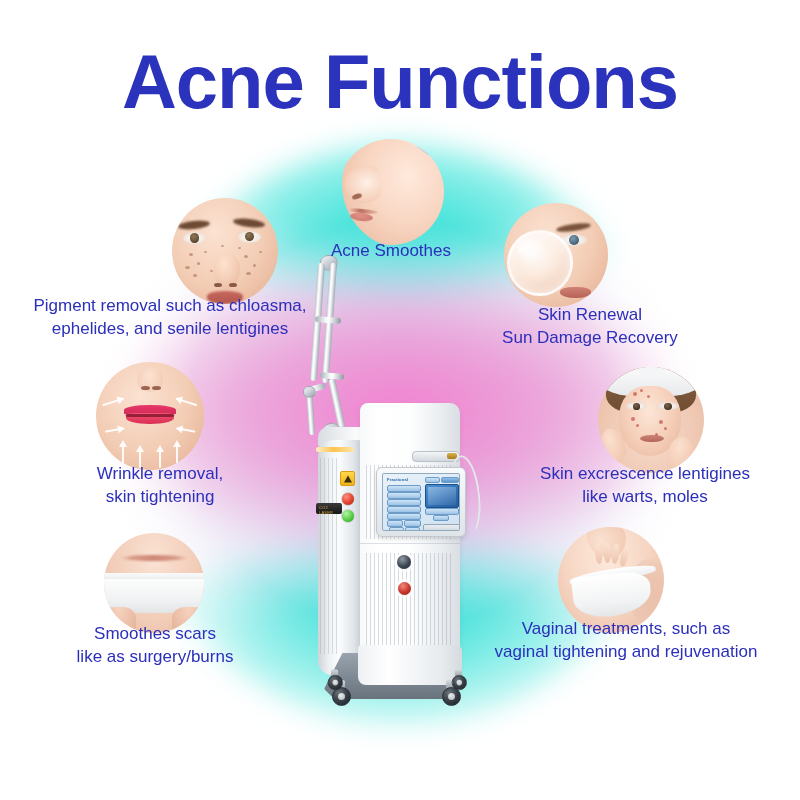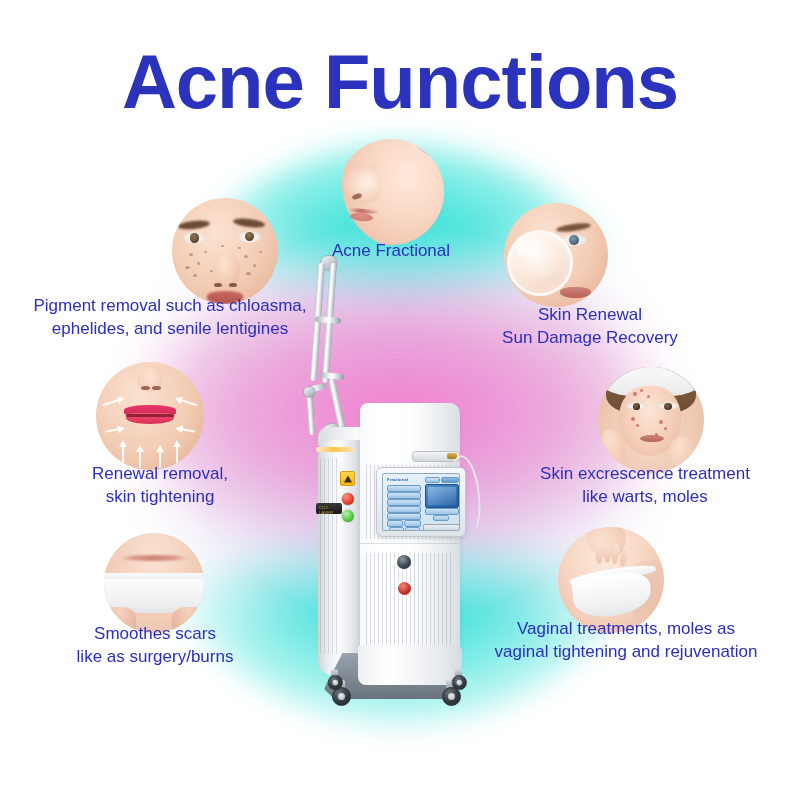--- a/index.html
+++ b/index.html
@@ -786,21 +786,21 @@
     <div class="photo">
       <div class="acne-skin"></div>
       <div class="acne-nose"></div>
       <div class="acne-nostril"></div>
       <div class="acne-lipline"></div>
       <div class="acne-lowerlip"></div>
       <div class="acne-beam"></div>
       <div class="acne-wand"></div>
     </div>
   </div>
-  <div class="caption" style="left:291px; top:239px; width:200px;">Acne Fractional</div>
+  <div class="caption" style="left:291px; top:239px; width:200px;">Acne Smoothes</div>
 
   <div class="bubble" style="left:504px; top:203px; width:104px; height:104px;">
     <div class="photo">
       <div class="skin"></div>
       <div class="ren-brow"></div>
       <div class="ren-eye">
           <div class="ren-iris"></div>
         </div>
       <div class="ren-lip"></div>
       <div class="mag-glass">
@@ -825,21 +825,21 @@
       <div class="wr-arrow" style="left:6%; top:36%; width:20%; transform:rotate(-18deg);"></div>
       <div class="wr-arrow" style="left:74%; top:36%; width:20%; transform:rotate(18deg) scaleX(-1);"></div>
       <div class="wr-arrow" style="left:8%; top:62%; width:18%; transform:rotate(-10deg);"></div>
       <div class="wr-arrow" style="left:74%; top:62%; width:18%; transform:rotate(10deg) scaleX(-1);"></div>
       <div class="wr-uparrow" style="left:24%; top:78%; height:16%;"></div>
       <div class="wr-uparrow" style="left:40%; top:82%; height:16%;"></div>
       <div class="wr-uparrow" style="left:58%; top:82%; height:16%;"></div>
       <div class="wr-uparrow" style="left:74%; top:78%; height:16%;"></div>
     </div>
   </div>
-  <div class="caption" style="left:55px; top:462px; width:210px;">Renewal removal,
+  <div class="caption" style="left:55px; top:462px; width:210px;">Wrinkle removal,
 skin tightening</div>
 
   <div class="bubble" style="left:598px; top:367px; width:106px; height:106px;">
     <div class="photo">
       <div class="skin" style="background:radial-gradient(ellipse at 50% 60%, #f7dccd 0%, #eec6b0 60%, #dfae95 100%);"></div>
       <div class="ex-hair"></div>
       <div class="ex-towel"></div>
       <div class="ex-towel-knot"></div>
       <div class="ex-face"></div>
       <div class="ex-eye" style="left:26%;">
@@ -854,21 +854,21 @@
       <div class="blemish" style="left:46%; top:26%; width:3px; height:3px;"></div>
       <div class="blemish" style="left:31%; top:47%; width:4px; height:4px;"></div>
       <div class="blemish" style="left:36%; top:54%; width:3px; height:3px;"></div>
       <div class="blemish" style="left:58%; top:50%; width:4px; height:4px;"></div>
       <div class="blemish" style="left:62%; top:57%; width:3px; height:3px;"></div>
       <div class="blemish" style="left:54%; top:62%; width:3px; height:3px;"></div>
       <div class="ex-hand" style="left:4%; top:58%; width:22%; height:34%; transform:rotate(-14deg);"></div>
       <div class="ex-hand" style="left:66%; top:66%; width:24%; height:32%; transform:rotate(12deg);"></div>
     </div>
   </div>
-  <div class="caption" style="left:520px; top:462px; width:250px;">Skin excrescence treatment
+  <div class="caption" style="left:520px; top:462px; width:250px;">Skin excrescence lentigines
 like warts, moles</div>
 
   <div class="bubble" style="left:104px; top:533px; width:100px; height:100px;">
     <div class="photo">
       <div class="sc-skin"></div>
       <div class="sc-scar"></div>
       <div class="sc-brief">
           <div class="sc-brief-band"></div>
         </div>
       <div class="sc-leg" style="left:-2%;"></div>
@@ -884,21 +884,21 @@
       <div class="vg-hip-shadow"></div>
       <div class="vg-arm"></div>
       <div class="vg-finger" style="left:34%; top:16%; transform:rotate(-6deg);"></div>
       <div class="vg-finger" style="left:43%; top:15%; transform:rotate(0deg);"></div>
       <div class="vg-finger" style="left:52%; top:16%; transform:rotate(6deg);"></div>
       <div class="vg-finger" style="left:61%; top:19%; transform:rotate(13deg);"></div>
       <div class="vg-waistband"></div>
       <div class="vg-brief"></div>
     </div>
   </div>
-  <div class="caption" style="left:478px; top:617px; width:296px;">Vaginal treatments, moles as
+  <div class="caption" style="left:478px; top:617px; width:296px;">Vaginal treatments, such as
 vaginal tightening and rejuvenation</div>
 
   <div class="machine">
 
     <div class="arm-joint" style="left:20px; top:0px; width:16px; height:14px;"></div>
     <div class="arm-seg" style="left:18px; top:8px; width:7px; height:118px; transform:rotate(4deg); transform-origin:top center;"></div>
     <div class="arm-seg" style="left:30px; top:8px; width:7px; height:120px; transform:rotate(4deg); transform-origin:top center;"></div>
     <div class="arm-collar" style="left:15px; top:62px; width:26px; height:6px; transform:rotate(4deg);"></div>
     <div class="arm-collar" style="left:20px; top:118px; width:24px; height:6px; transform:rotate(5deg);"></div>
 

